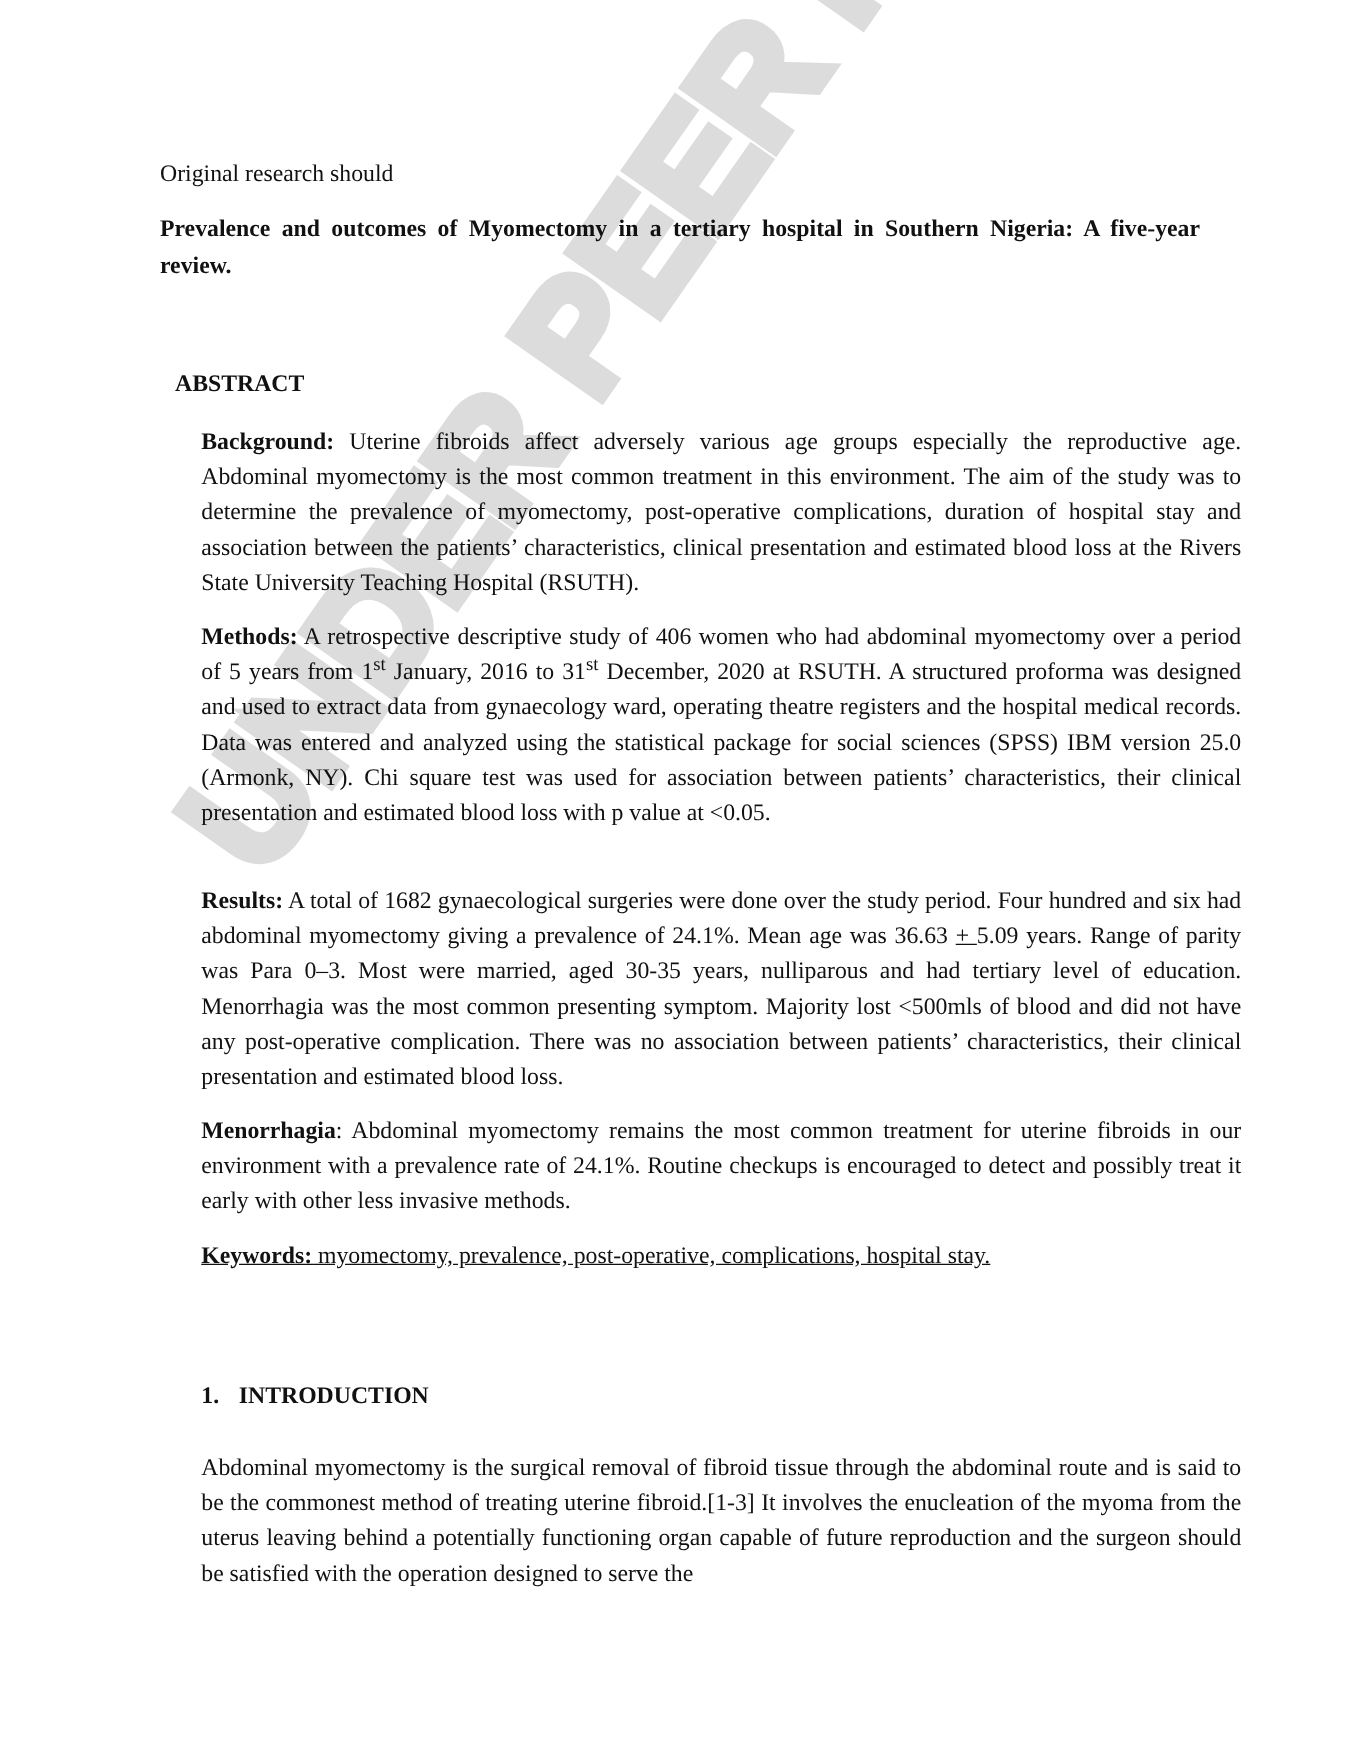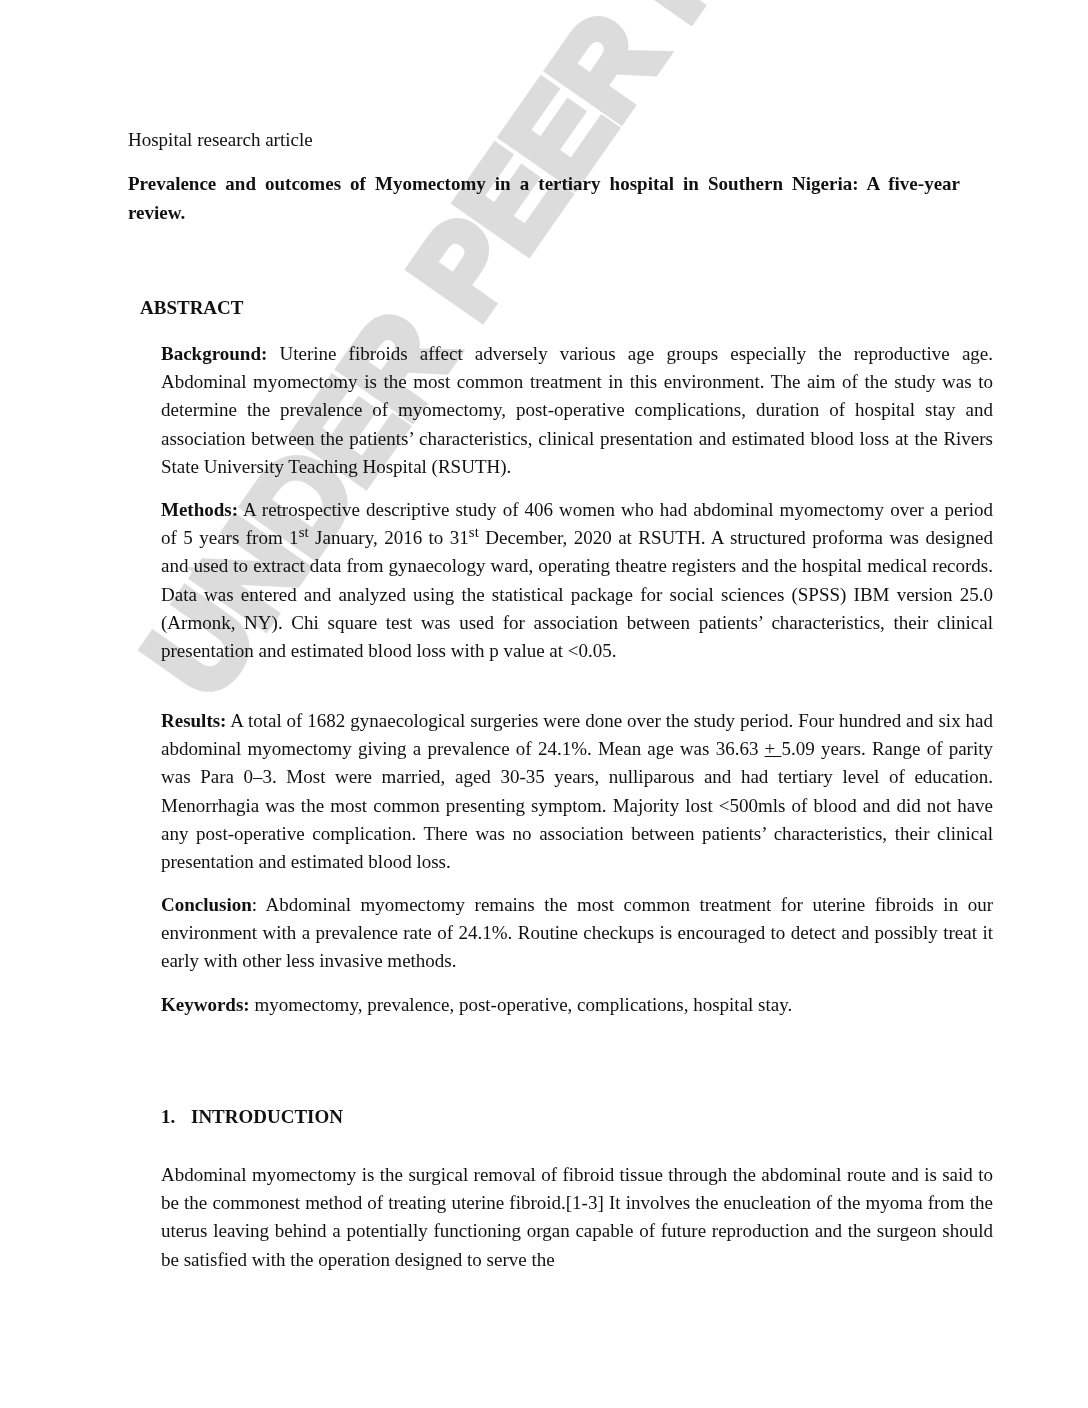--- a/index.html
+++ b/index.html
@@ -83,21 +83,21 @@
       text-align: justify;
       text-align-last: left;
     }
     .para .label {
       font-weight: bold;
     }
     .p-background { top: 324px; }
     .p-methods { top: 480px; }
     .p-results { top: 691px; }
     .p-conclusion { top: 875px; }
-    .p-keywords { top: 975px; }
+    .p-keywords { top: 975px; text-decoration: underline; }
     .section-heading {
       position: absolute;
       top: 1103px;
       left: 33px;
       margin: 0;
       font-weight: bold;
       font-size: 19px;
     }
     .section-heading .num {
       display: inline-block;
@@ -113,33 +113,33 @@
   </style>
 </head>
 <body>
 
 <div class="page">
 
   <div class="watermark">UNDER PEER REVIEW</div>
 
   <div class="content">
 
-    <p class="article-type">Hospital research article</p>
+    <p class="article-type">Original research should</p>
 
     <h1 class="title">Prevalence and outcomes of Myomectomy in a tertiary hospital in Southern Nigeria: A five-year review.</h1>
 
     <h2 class="abstract-heading">ABSTRACT</h2>
 
     <p class="para p-background"><span class="label">Background:</span><span> Uterine fibroids affect adversely various age groups especially the reproductive age. Abdominal myomectomy is the most common treatment in this environment. The aim of the study was to determine the prevalence of myomectomy, post-operative complications, duration of hospital stay and association between the patients’ characteristics, clinical presentation and estimated blood loss at the Rivers State University Teaching Hospital (RSUTH).</span></p>
 
     <p class="para p-methods"><span class="label">Methods:</span><span> A retrospective descriptive study of 406 women who had abdominal myomectomy over a period of 5 years from 1</span><sup>st</sup><span> January, 2016 to 31</span><sup>st</sup><span> December, 2020 at RSUTH. A structured proforma was designed and used to extract data from gynaecology ward, operating theatre registers and the hospital medical records. Data was entered and analyzed using the statistical package for social sciences (SPSS) IBM version 25.0 (Armonk, NY). Chi square test was used for association between patients’ characteristics, their clinical presentation and estimated blood loss with p value at &lt;0.05.</span></p>
 
     <p class="para p-results"><span class="label">Results:</span><span> A total of 1682 gynaecological surgeries were done over the study period. Four hundred and six had abdominal myomectomy giving a prevalence of 24.1%. Mean age was 36.63 </span><span class="u">+ </span><span>5.09 years. Range of parity was Para 0–3. Most were married, aged 30-35 years, nulliparous and had tertiary level of education. Menorrhagia was the most common presenting symptom. Majority lost &lt;500mls of blood and did not have any post-operative complication. There was no association between patients’ characteristics, their clinical presentation and estimated blood loss.</span></p>
 
-    <p class="para p-conclusion"><span class="label">Conclusion</span><span>: Abdominal myomectomy remains the most common treatment for uterine fibroids in our environment with a prevalence rate of 24.1%. Routine checkups is encouraged to detect and possibly treat it early with other less invasive methods.</span></p>
+    <p class="para p-conclusion"><span class="label">Menorrhagia</span><span>: Abdominal myomectomy remains the most common treatment for uterine fibroids in our environment with a prevalence rate of 24.1%. Routine checkups is encouraged to detect and possibly treat it early with other less invasive methods.</span></p>
 
     <p class="para p-keywords"><span class="label">Keywords:</span><span> myomectomy, prevalence, post-operative, complications, hospital stay.</span></p>
 
     <h2 class="section-heading"><span class="num">1.</span><span>INTRODUCTION</span></h2>
 
     <p class="para p-intro">Abdominal myomectomy is the surgical removal of fibroid tissue through the abdominal route and is said to be the commonest method of treating uterine fibroid.[1-3] It involves the enucleation of the myoma from the uterus leaving behind a potentially functioning organ capable of future reproduction and the surgeon should be satisfied with the operation designed to serve the</p>
 
   </div>
 </div>
 

